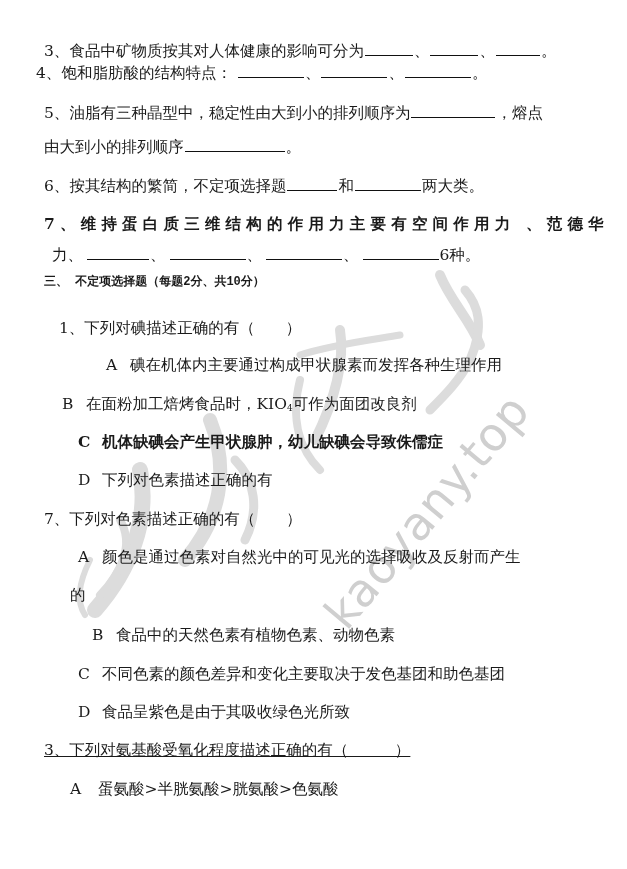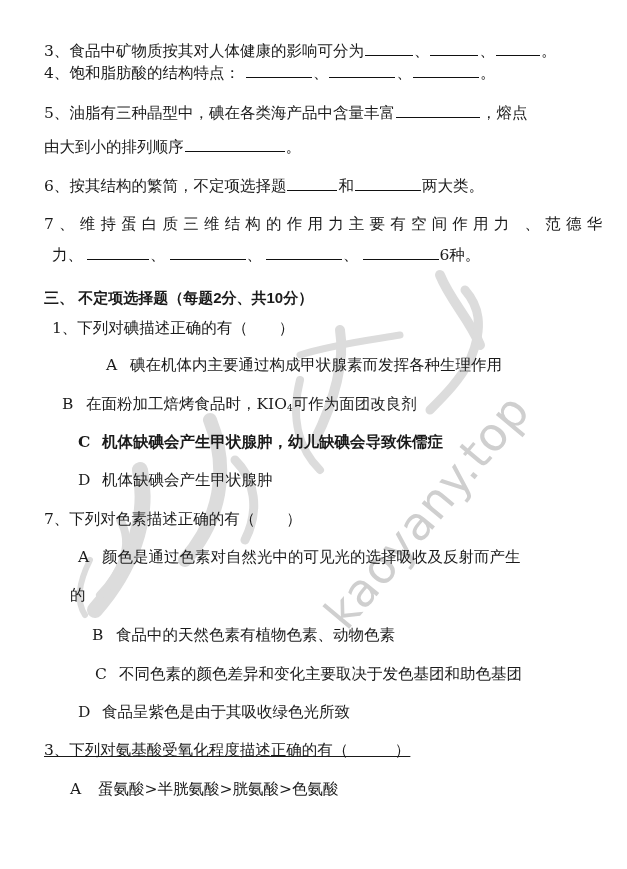--- a/index.html
+++ b/index.html
@@ -10,21 +10,21 @@
   }
   .line {
     position: absolute; left: 0; white-space: nowrap;
     font-size: 15.5px; line-height: 20px;
   }
   .blank {
     display: inline-block; border-bottom: 1.3px solid #111;
     height: 15px; vertical-align: baseline; margin: 0 1px;
   }
   .bold { font-weight: bold; }
-  .spaced { letter-spacing: 5.2px; }
+  .spaced { letter-spacing: 5.2px; font-weight: bold; }
   sub { font-size: 9px; vertical-align: -2px; }
   .wm {
     position: absolute; color: #d6d6d6; pointer-events: none;
     font-family: "DejaVu Sans", sans-serif;
   }
   .wm-text {
     left: 355px; top: 585px; font-size: 46px; transform: rotate(-50deg);
     transform-origin: left bottom; color: #cfcfcf; letter-spacing: 1px;
   }
   .wm-stroke { position: absolute; pointer-events: none; }
@@ -45,67 +45,67 @@
     <path d="M120 520 C135 545, 120 575, 100 595" stroke-width="8"></path>
     <path d="M90 560 C80 580, 75 600, 85 615" stroke-width="6"></path>
   </g>
 </svg>
 <div class="wm wm-text">kaoyany.top</div>
 
 <div class="line" style="top:40px; left:44px;">
   <span>3、</span><span>食品中矿物质按其对人体健康的影响可分为</span><span class="blank" style="width:48px"></span><span>、</span><span class="blank" style="width:48px"></span><span>、</span><span class="blank" style="width:44px"></span><span>。</span>
 </div>
 
-<div class="line" style="top:62px; left:44px;">
+<div class="line" style="top:62px; left:36px;">
   <span>4、</span><span>饱和脂肪酸的结构特点：</span><span class="blank" style="width:66px; margin-left:6px"></span><span>、</span><span class="blank" style="width:66px"></span><span>、</span><span class="blank" style="width:66px"></span><span>。</span>
 </div>
 
 <div class="line" style="top:102px; left:44px;">
-  <span>5、</span><span>油脂有三种晶型中，碘在各类海产品中含量丰富</span><span class="blank" style="width:84px"></span><span>，熔点</span>
+  <span>5、</span><span>油脂有三种晶型中，稳定性由大到小的排列顺序为</span><span class="blank" style="width:84px"></span><span>，熔点</span>
 </div>
 <div class="line" style="top:136px; left:44px;">
   <span>由大到小的排列顺序</span><span class="blank" style="width:100px"></span><span>。</span>
 </div>
 
 <div class="line" style="top:175px; left:44px;">
   <span>6、</span><span>按其结构的繁简，不定项选择题</span><span class="blank" style="width:50px"></span><span>和</span><span class="blank" style="width:66px"></span><span>两大类。</span>
 </div>
 
 <div class="line spaced" style="top:214px; left:44px;">
   <span>7、</span><span>维持蛋白质三维结构的作用力主要有空间作用力 、范德华</span>
 </div>
 <div class="line" style="top:244px; left:44px;margin-left:8px;">
   <span>力、</span><span class="blank" style="width:62px; margin-left:4px"></span><span>、</span><span class="blank" style="width:76px; margin-left:4px"></span><span>、</span><span class="blank" style="width:76px; margin-left:4px"></span><span>、</span><span class="blank" style="width:76px; margin-left:4px"></span><span>6种。</span>
 </div>
 
-<div class="line bold" style="top:288px; left:44px; font-family: Liberation Sans, sans-serif; font-size:15px;">三、  不定项选择题（每题2分、共10分）</div>
+<div class="line bold" style="top:272px; left:44px; font-family: Liberation Mono, monospace; font-size:12px;">三、  不定项选择题（每题2分、共10分）</div>
 
-<div class="line" style="top:318px; left:52px;">1、下列对碘描述正确的有（　　）</div>
+<div class="line" style="top:318px; left:59px;">1、下列对碘描述正确的有（　　）</div>
 <div class="line" style="top:355px; left:78px;margin-left:28px;">
   <span style="display:inline-block;width:24px">A</span><span>碘在机体内主要通过构成甲状腺素而发挥各种生理作用</span>
 </div>
 <div class="line" style="top:394px; left:62px;">
   <span style="display:inline-block;width:24px">B</span><span>在面粉加工焙烤食品时，KIO</span><sub>4</sub><span>可作为面团改良剂</span>
 </div>
 <div class="line" style="top:432px; left:78px;font-weight:bold;">
   <span style="display:inline-block;width:24px">C</span><span>机体缺碘会产生甲状腺肿，幼儿缺碘会导致侏儒症</span>
 </div>
 <div class="line" style="top:470px; left:78px;">
-  <span style="display:inline-block;width:24px">D</span><span>机体缺碘会产生甲状腺肿</span>
+  <span style="display:inline-block;width:24px">D</span><span>下列对色素描述正确的有</span>
 </div>
 
 <div class="line" style="top:509px; left:44px;">7、下列对色素描述正确的有（　　）</div>
 <div class="line" style="top:547px; left:78px;">
   <span style="display:inline-block;width:24px">A</span><span>颜色是通过色素对自然光中的可见光的选择吸收及反射而产生</span>
 </div>
 <div class="line" style="top:585px; left:70px;">的</div>
 <div class="line" style="top:625px; left:92px;">
   <span style="display:inline-block;width:24px">B</span><span>食品中的天然色素有植物色素、动物色素</span>
 </div>
-<div class="line" style="top:664px; left:78px;margin-left:17px;">
+<div class="line" style="top:664px; left:78px;">
   <span style="display:inline-block;width:24px">C</span><span>不同色素的颜色差异和变化主要取决于发色基团和助色基团</span>
 </div>
 <div class="line" style="top:702px; left:78px;">
   <span style="display:inline-block;width:24px">D</span><span>食品呈紫色是由于其吸收绿色光所致</span>
 </div>
 
 <div class="line" style="top:740px; left:44px;text-decoration:underline;">3、下列对氨基酸受氧化程度描述正确的有（　　　）</div>
 <div class="line" style="top:779px; left:70px;">
   <span style="display:inline-block;width:28px">A</span><span>蛋氨酸&gt;半胱氨酸&gt;胱氨酸&gt;色氨酸</span>
 </div>

